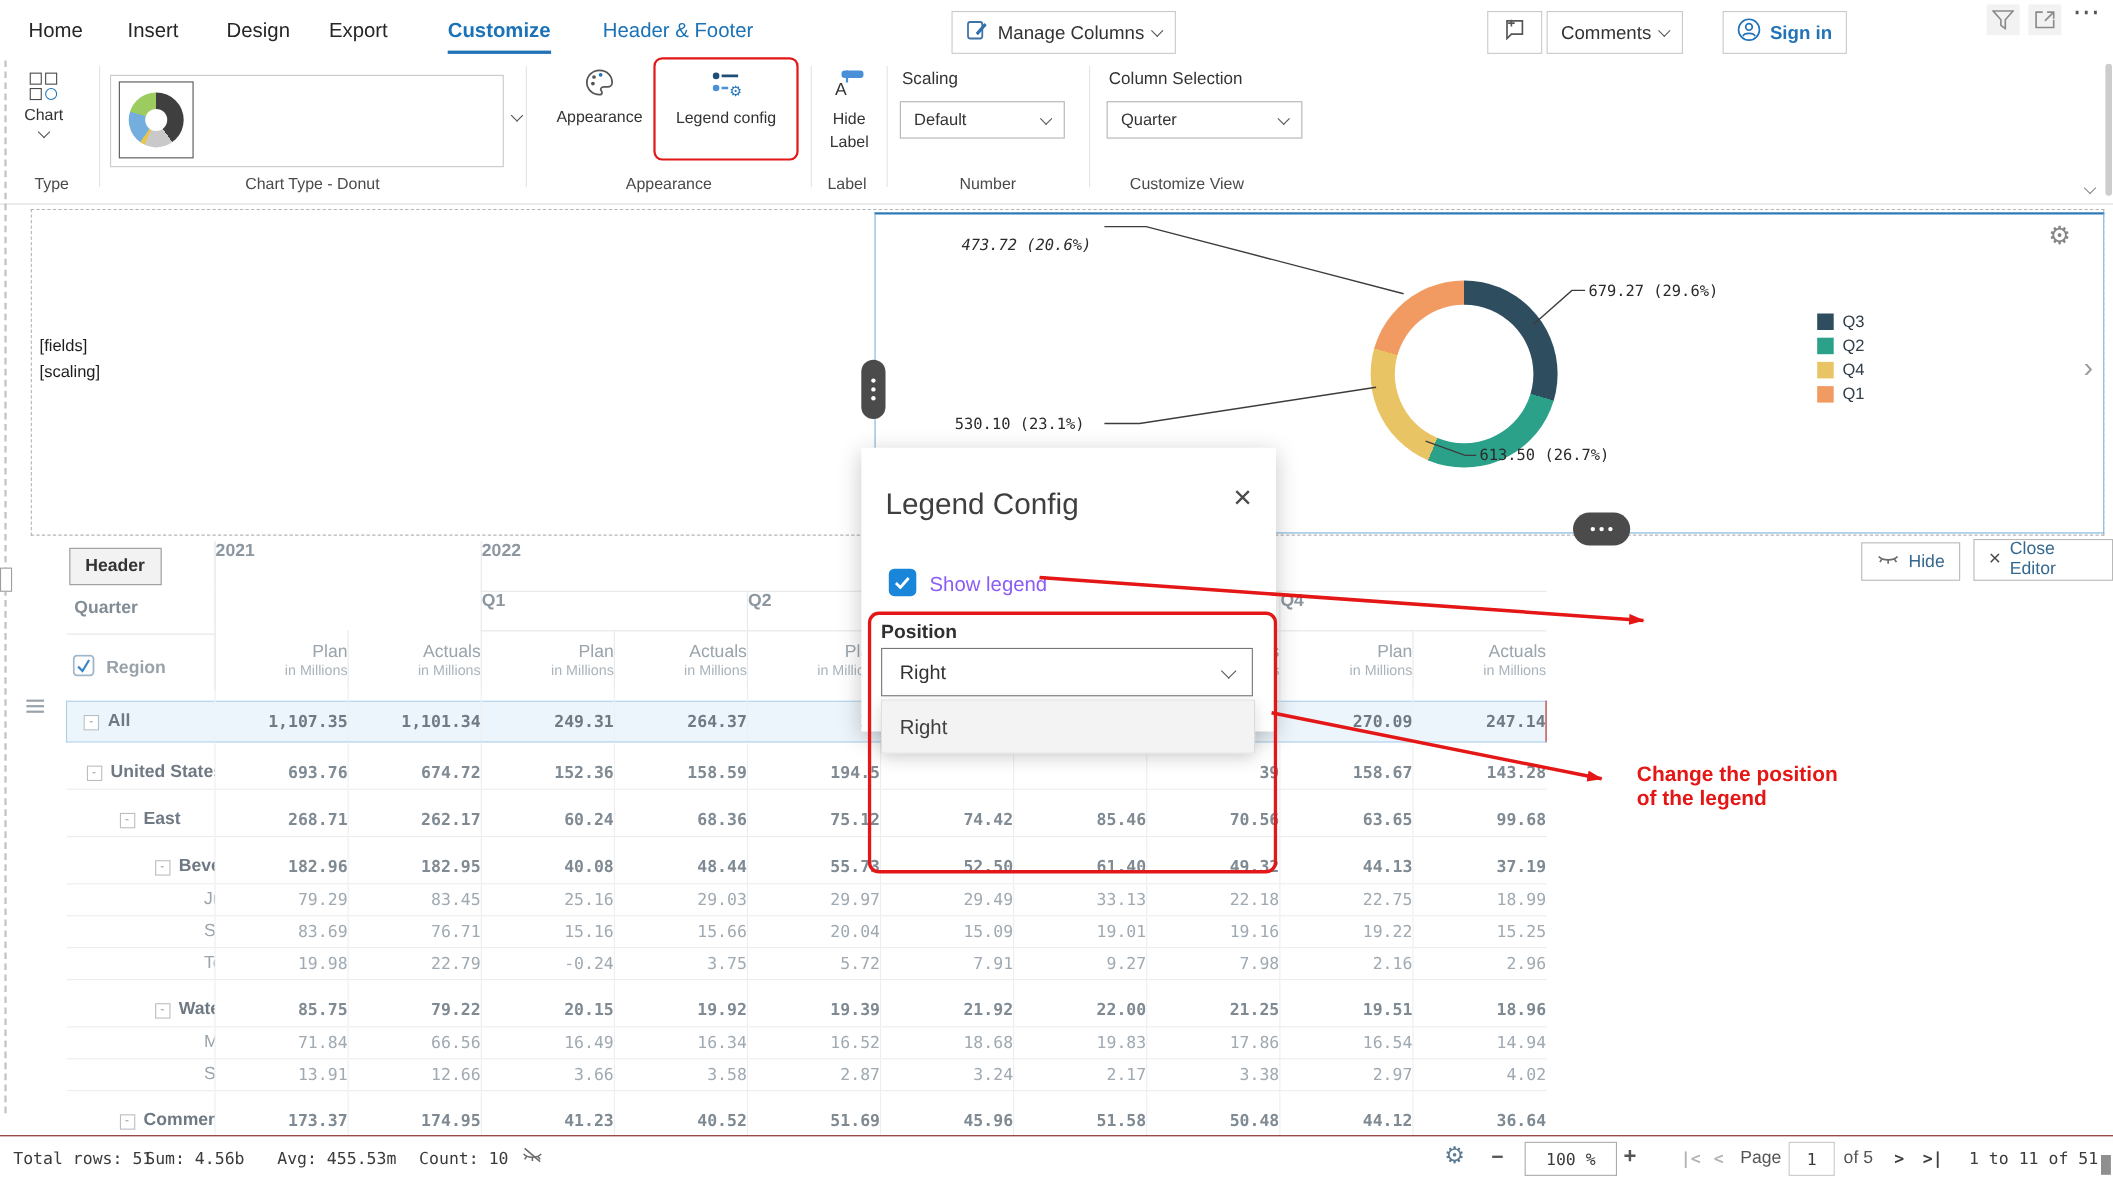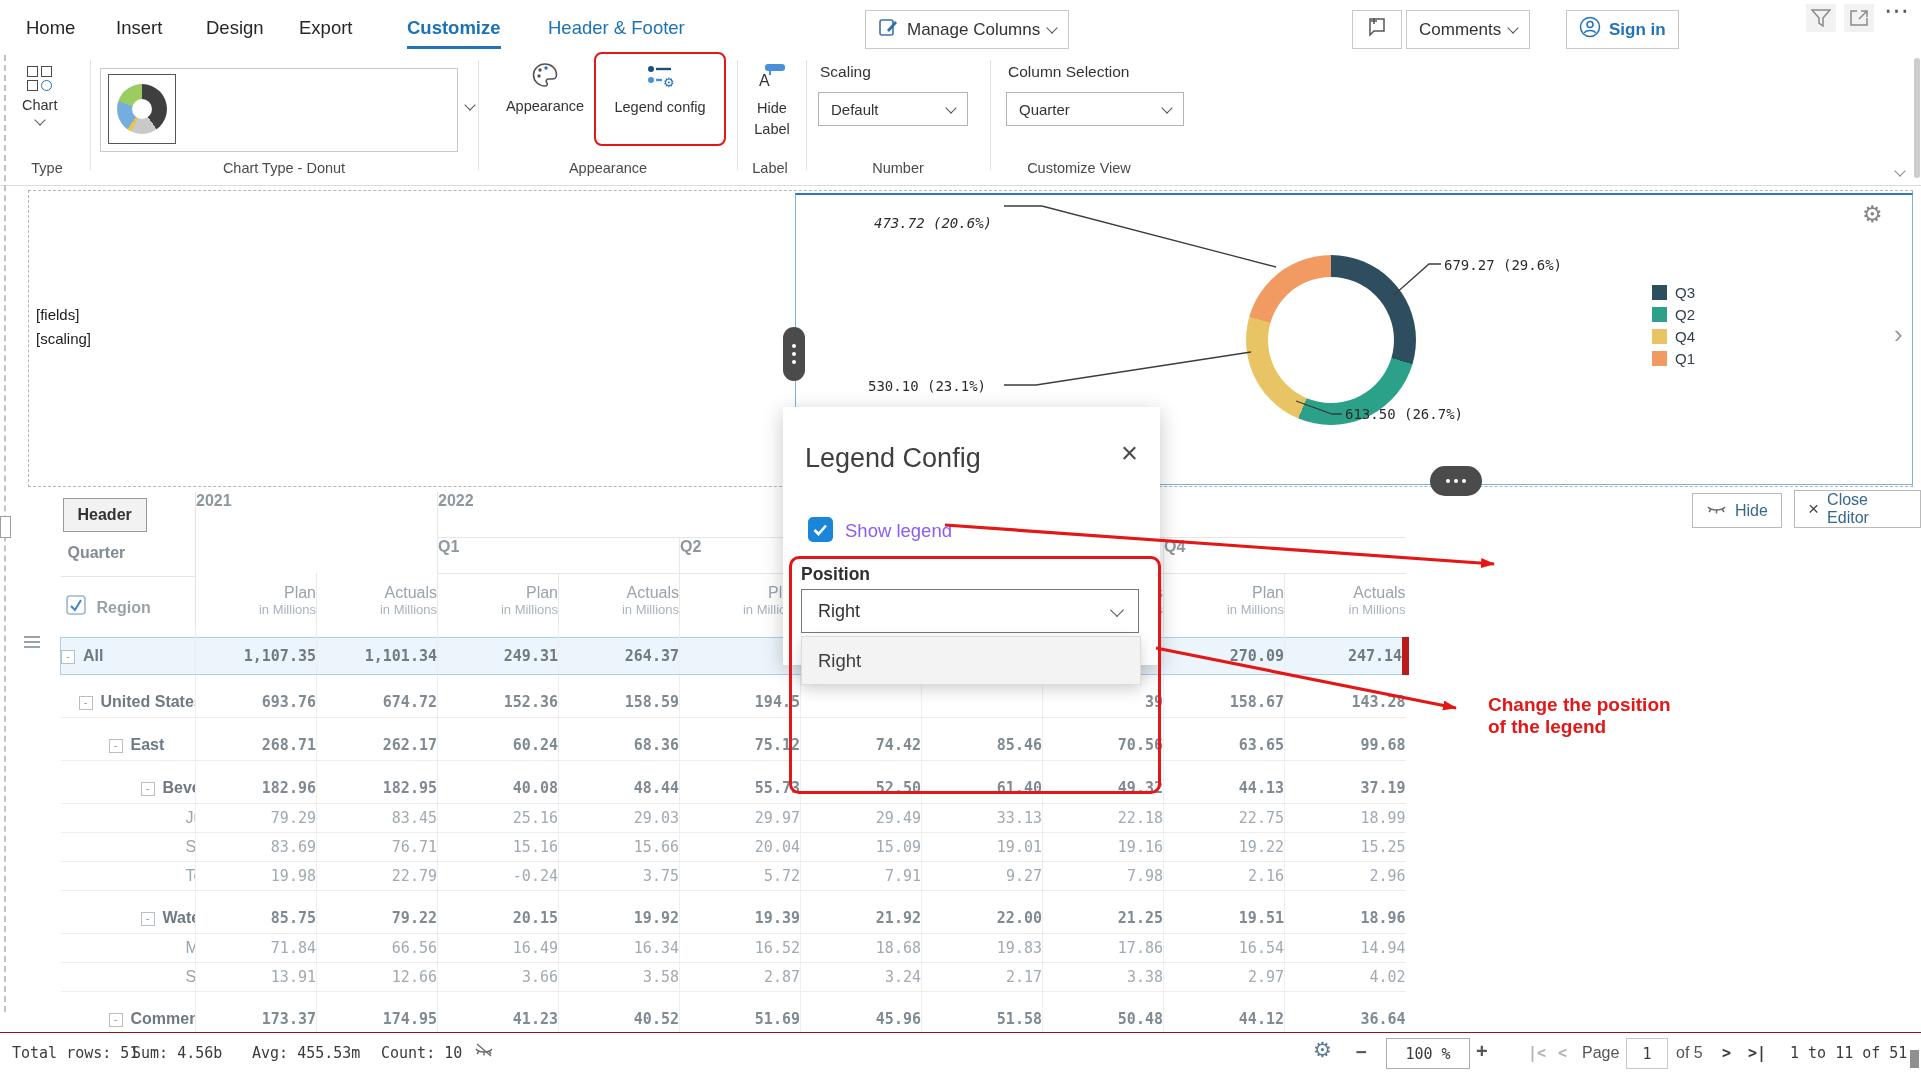--- a/index.html
+++ b/index.html
@@ -72,21 +72,21 @@
   td.val{text-align:right;padding-right:11px;font-family:"DejaVu Sans Mono",monospace;
          font-size:15px;color:#a0aab2;border-left:1px solid #eeeef1;}
   tr.datarow td{border-bottom:1px solid #ededee;}
   tr.leaf td{height:28px;}
   tr.grp td{height:30px;}
   tr.b td.lab{color:#6e7983;font-weight:700;}
   tr.b td.val{color:#7f8a93;font-weight:700;}
   tr.hl td{height:36px;background:#ecf5fb;border-top:1px solid #abd0ea;border-bottom:1px solid #abd0ea;}
   tr.hl td.val{color:#6f7a84;font-weight:700;}
   tr.hl td:first-child{border-left:1px solid #abd0ea;}
-  tr.hl td:last-child{border-right:7px solid #b91c1c;}
+  tr.hl td:last-child{border-right:1px solid #b91c1c;}
   tr.gaprow td{height:12px;border-bottom:none;}
   tr.last td{border-bottom:1px solid #d8d8d8;}
   .exp{display:inline-flex;align-items:center;justify-content:center;width:12px;height:12px;
        border:1px solid #b7bec4;color:#8d969e;font-size:11px;line-height:11px;background:#fff;
        margin-right:8px;vertical-align:1px;cursor:pointer;font-weight:400;}
   
   .modal{position:absolute;left:783px;top:407px;width:377px;height:258px;background:#fff;z-index:20;
          box-shadow:0 5px 20px rgba(0,0,0,.22);}
   .modal-title{position:absolute;left:22px;top:36px;font-size:27px;color:#3f3f3f;}
   .modal-close{position:absolute;right:22px;top:30px;font-size:29px;color:#4a4a4a;font-weight:300;cursor:pointer;}
@@ -418,21 +418,21 @@
             <td class="val" style="height: 10px;"></td>
             <td class="val" style="height: 10px;"></td>
             <td class="val" style="height: 10px;"></td>
             <td class="val" style="height: 10px;"></td>
             <td class="val" style="height: 10px;"></td>
             <td class="val" style="height: 10px;"></td>
             <td class="val" style="height: 10px;"></td>
             <td class="val" style="height: 10px;"></td>
           </tr>
           <tr class="datarow hl b">
-            <td class="lab" style=""><span class="exp">-</span><span>All</span></td>
+            <td class="lab" style="padding-left: 15px;"><span class="exp">-</span><span>All</span></td>
             <td class="val">1,107.35</td>
             <td class="val">1,101.34</td>
             <td class="val">249.31</td>
             <td class="val">264.37</td>
             <td class="val">32</td>
             <td class="val"></td>
             <td class="val"></td>
             <td class="val"></td>
             <td class="val">270.09</td>
             <td class="val">247.14</td>

